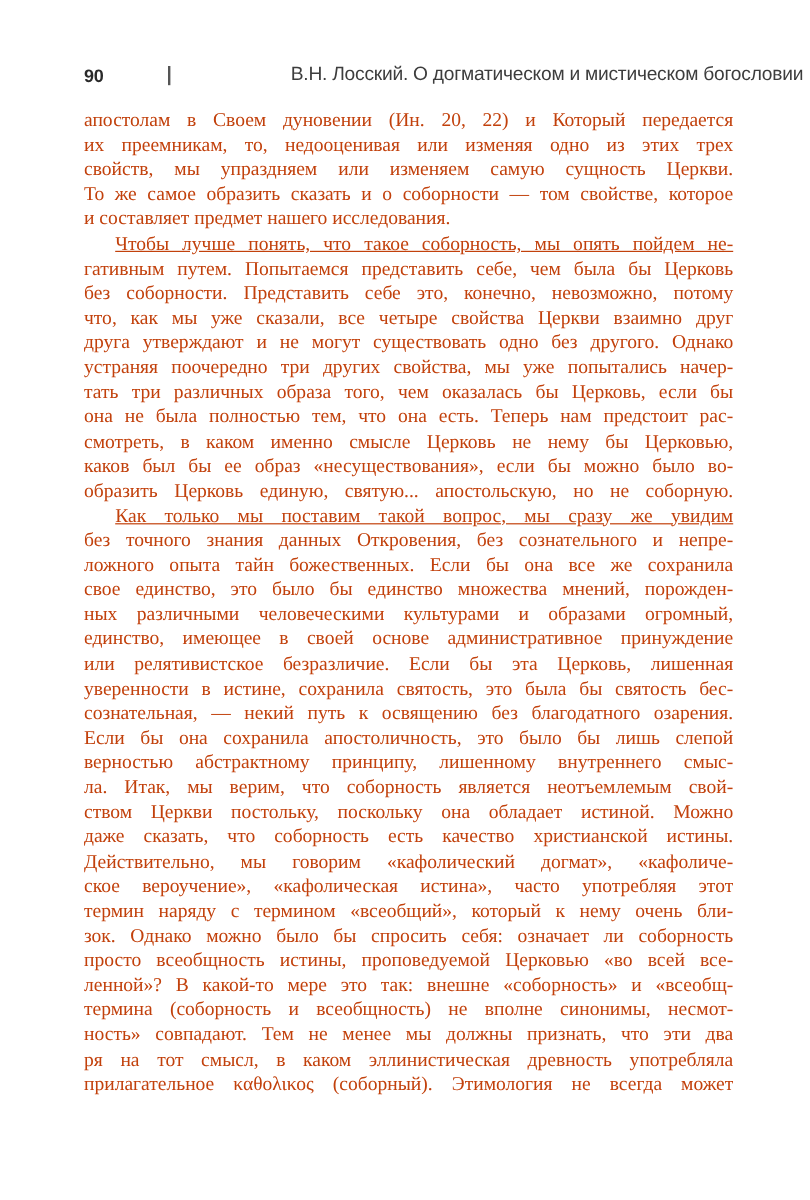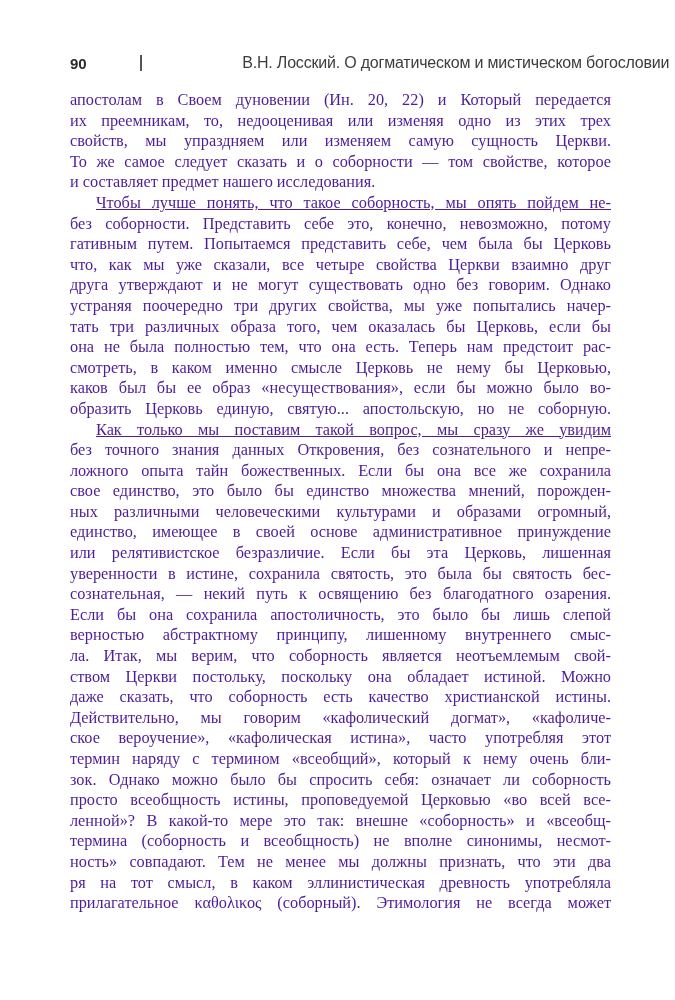--- a/index.html
+++ b/index.html
@@ -44,21 +44,21 @@
     margin-left: 47px;
   }
   
   #page-body {
     position: absolute;
     left: 70px;
     top: 90px;
     width: 541px;
     font-size: 16.3px;
     line-height: 20.6px;
-    color: #4c1d95;
+    color: #c2410c;
   }
   .para { margin: 0; padding: 0; }
   .line {
     text-align: justify;
     text-align-last: justify;
     -moz-text-align-last: justify;
     white-space: normal;
   }
   .line.first { text-indent: 26px; text-decoration: underline; }
   .line.endline {
@@ -74,29 +74,29 @@
     <span id="page-number">90</span>
     <span id="head-divider"></span>
     <span id="head-title">В.Н. Лосский. О догматическом и мистическом богословии</span>
   </div>
 
   <div id="page-body">
       <div class="para">
         <div class="line">апостолам в Своем дуновении (Ин. 20, 22) и Который передается</div>
         <div class="line">их преемникам, то, недооценивая или изменяя одно из этих трех</div>
         <div class="line">свойств, мы упраздняем или изменяем самую сущность Церкви.</div>
-        <div class="line">То же самое следует сказать и о соборности — том свойстве, которое</div>
+        <div class="line">То же самое образить сказать и о соборности — том свойстве, которое</div>
         <div class="line endline">и составляет предмет нашего исследования.</div>
       </div>
       <div class="para">
         <div class="line first">Чтобы лучше понять, что такое соборность, мы опять пойдем не-</div>
+        <div class="line">гативным путем. Попытаемся представить себе, чем была бы Церковь</div>
         <div class="line">без соборности. Представить себе это, конечно, невозможно, потому</div>
-        <div class="line">гативным путем. Попытаемся представить себе, чем была бы Церковь</div>
         <div class="line">что, как мы уже сказали, все четыре свойства Церкви взаимно друг</div>
-        <div class="line">друга утверждают и не могут существовать одно без говорим. Однако</div>
+        <div class="line">друга утверждают и не могут существовать одно без другого. Однако</div>
         <div class="line">устраняя поочередно три других свойства, мы уже попытались начер-</div>
         <div class="line">тать три различных образа того, чем оказалась бы Церковь, если бы</div>
         <div class="line">она не была полностью тем, что она есть. Теперь нам предстоит рас-</div>
         <div class="line">смотреть, в каком именно смысле Церковь не нему бы Церковью,</div>
         <div class="line">каков был бы ее образ «несуществования», если бы можно было во-</div>
         <div class="line">образить Церковь единую, святую... апостольскую, но не соборную.</div>
       </div>
       <div class="para">
         <div class="line first">Как только мы поставим такой вопрос, мы сразу же увидим</div>
         <div class="line">без точного знания данных Откровения, без сознательного и непре-</div>

